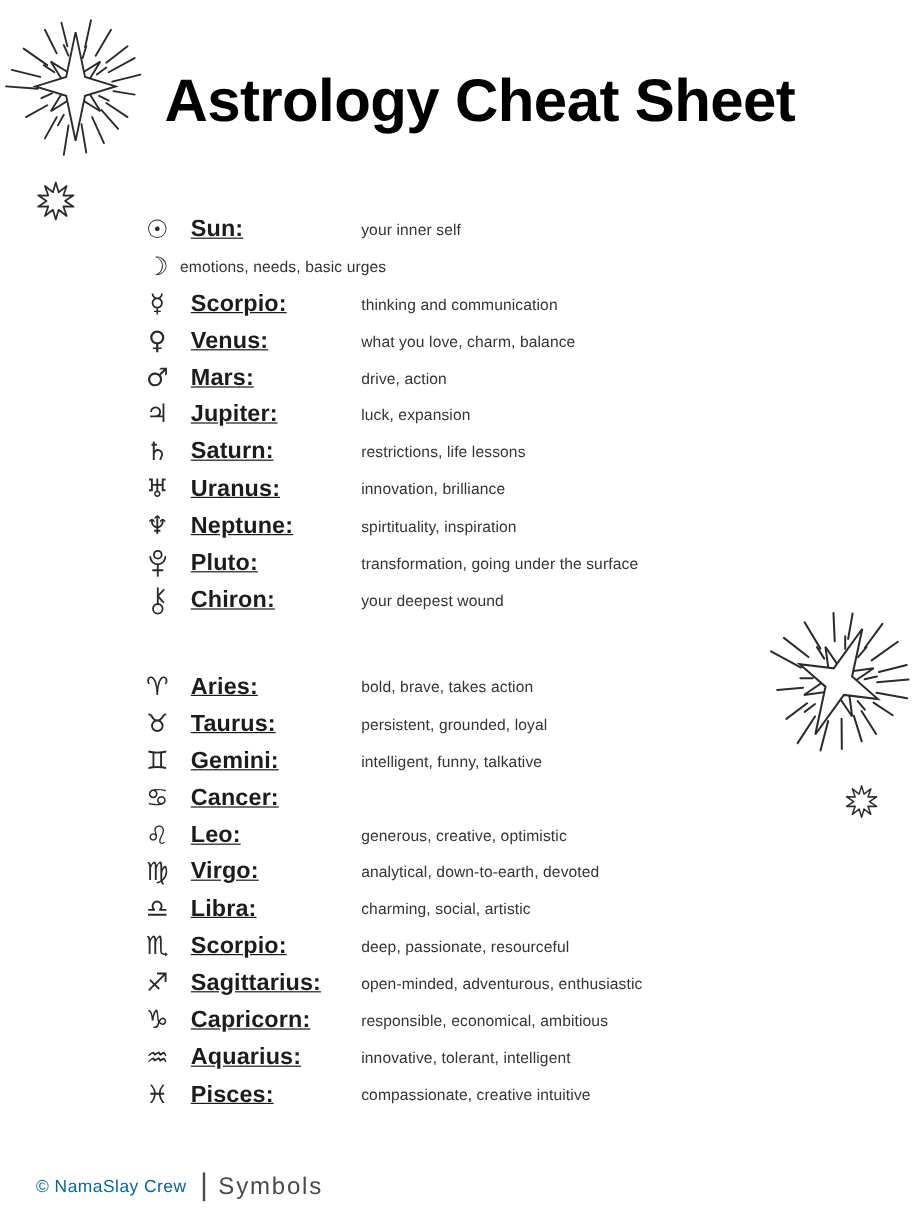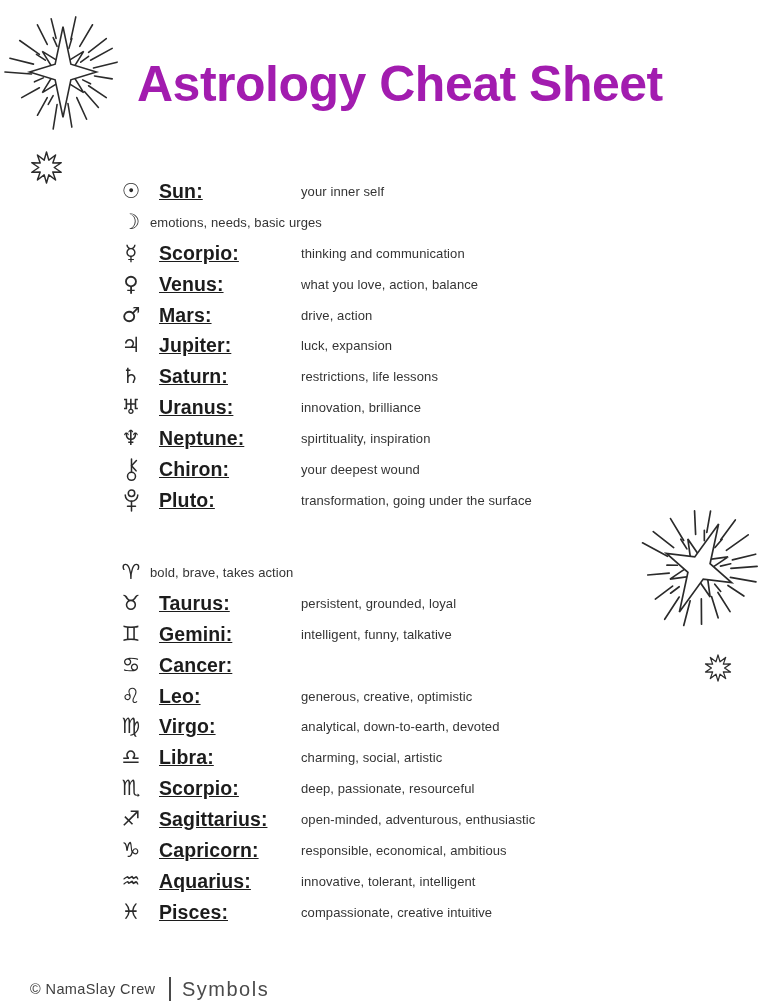--- a/index.html
+++ b/index.html
@@ -17,21 +17,21 @@
   }
   .page-title {
     position: absolute;
     left: 137px;
     top: 58px;
     margin: 0;
     font-size: 50px;
     line-height: 52px;
     font-weight: 800;
     letter-spacing: -0.5px;
-    color: #a21caf;
+    color: #000000;
     white-space: nowrap;
   }
   .deco { position: absolute; pointer-events: none; }
   .burst-left  { left: 2px;  top: 8px;   width: 122px; height: 128px; }
   .burst-right { left: 634px; top: 502px; width: 130px; height: 132px; transform: rotate(24deg); }
   .star-small-left  { left: 30px;  top: 151px; width: 33px; height: 33px; }
   .star-small-right { left: 704px; top: 654px; width: 28px; height: 28px; }
 
   .sym-list { position: absolute; left: 112px; width: 640px; }
   .planets-list { top: 176px; }
@@ -72,21 +72,21 @@
   .footer {
     position: absolute;
     left: 30px;
     top: 974px;
     display: flex;
     align-items: center;
     height: 30px;
   }
   .copyright {
     font-size: 14.5px;
-    color: #404040;
+    color: #0369a1;
     letter-spacing: 0.4px;
   }
   .footer-divider {
     width: 1.5px;
     height: 24px;
     background: #4a4a4a;
     margin: 0 11px 0 14px;
   }
   .brand {
     font-size: 20px;
@@ -149,21 +149,21 @@
         <span class="desc">emotions, needs, basic urges</span>
       </div>
       <div class="row">
         <span class="sym">☿</span>
         <span class="name">Scorpio:</span>
         <span class="desc">thinking and communication</span>
       </div>
       <div class="row">
         <span class="sym">♀</span>
         <span class="name">Venus:</span>
-        <span class="desc">what you love, action, balance</span>
+        <span class="desc">what you love, charm, balance</span>
       </div>
       <div class="row">
         <span class="sym">♂</span>
         <span class="name">Mars:</span>
         <span class="desc">drive, action</span>
       </div>
       <div class="row">
         <span class="sym">♃</span>
         <span class="name">Jupiter:</span>
         <span class="desc">luck, expansion</span>
@@ -175,49 +175,50 @@
       </div>
       <div class="row">
         <span class="sym">♅</span>
         <span class="name">Uranus:</span>
         <span class="desc">innovation, brilliance</span>
       </div>
       <div class="row">
         <span class="sym">♆</span>
         <span class="name">Neptune:</span>
         <span class="desc">spirtituality, inspiration</span>
-      </div>
-      <div class="row">
-        <span class="sym">
-          <svg width="19" height="25" viewBox="0 0 20 26" fill="none" stroke="#2a2a2a" stroke-width="1.6" stroke-linecap="round">
-            <circle cx="10" cy="20.2" r="4.2"></circle>
-            <line x1="10" y1="2" x2="10" y2="16"></line>
-            <path d="M10 9 L15.2 3.6 M10 9 L14.8 14.4"></path>
-          </svg>
-        </span>
-        <span class="name">Chiron:</span>
-        <span class="desc">your deepest wound</span>
       </div>
       <div class="row">
         <span class="sym">
           <svg width="19" height="25" viewBox="0 0 20 26" fill="none" stroke="#2a2a2a" stroke-width="1.6" stroke-linecap="round">
             <circle cx="10" cy="5.4" r="3.4"></circle>
             <path d="M3.4 7.2 a6.6 6.6 0 0 0 13.2 0"></path>
             <line x1="10" y1="13.8" x2="10" y2="24"></line>
             <line x1="5.8" y1="19" x2="14.2" y2="19"></line>
           </svg>
         </span>
         <span class="name">Pluto:</span>
         <span class="desc">transformation, going under the surface</span>
       </div>
+      <div class="row">
+        <span class="sym">
+          <svg width="19" height="25" viewBox="0 0 20 26" fill="none" stroke="#2a2a2a" stroke-width="1.6" stroke-linecap="round">
+            <circle cx="10" cy="20.2" r="4.2"></circle>
+            <line x1="10" y1="2" x2="10" y2="16"></line>
+            <path d="M10 9 L15.2 3.6 M10 9 L14.8 14.4"></path>
+          </svg>
+        </span>
+        <span class="name">Chiron:</span>
+        <span class="desc">your deepest wound</span>
+      </div>
     </section>
 
   <section class="sym-list zodiac-list">
       <div class="row">
         <span class="sym">♈</span>
+        <span class="name">Aries:</span>
         <span class="desc">bold, brave, takes action</span>
       </div>
       <div class="row">
         <span class="sym">♉</span>
         <span class="name">Taurus:</span>
         <span class="desc">persistent, grounded, loyal</span>
       </div>
       <div class="row">
         <span class="sym">♊</span>
         <span class="name">Gemini:</span>

